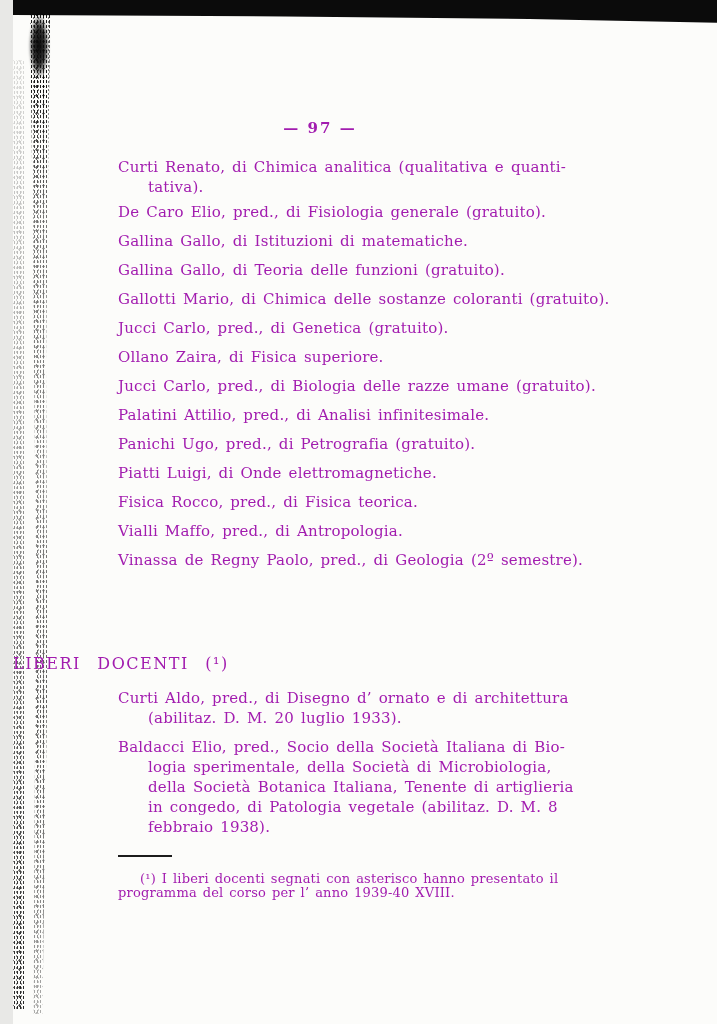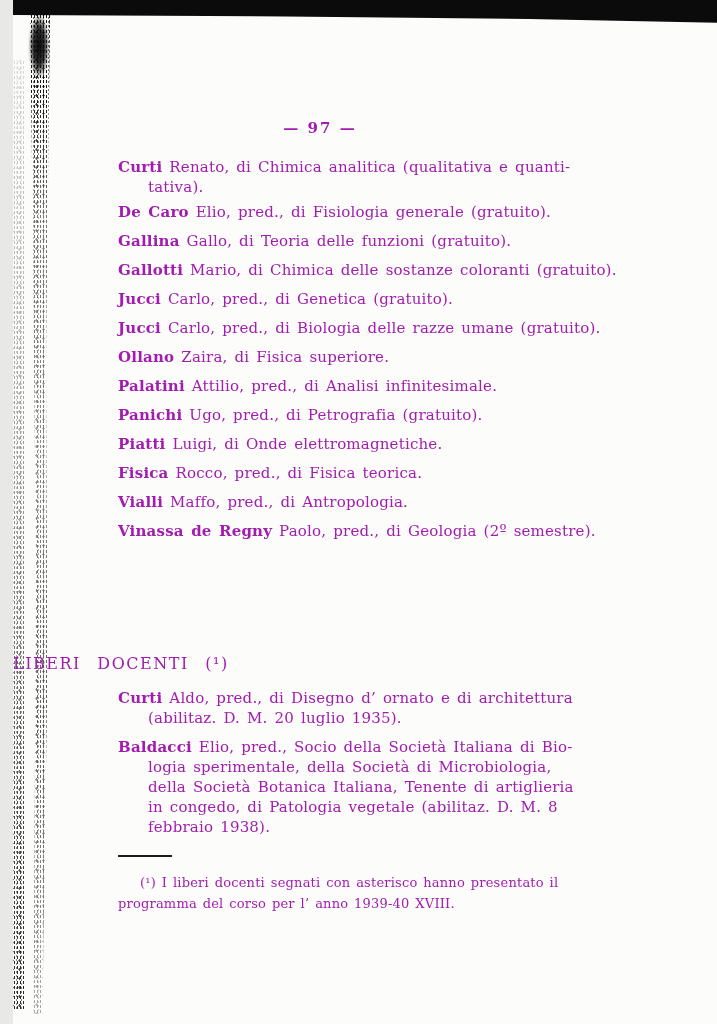--- a/index.html
+++ b/index.html
@@ -61,69 +61,70 @@
   #professors{top:157px;}
   #liberi{top:688px;}
   .entry{
     margin:0 0 9px 0;
     padding-left:30px;text-indent:-30px;
     font-size:15px;line-height:20px;
     word-spacing:2px;letter-spacing:.2px;
     white-space:nowrap;
   }
   #professors .entry:first-child{margin-bottom:5px;}
-  .seg-b{font-weight:bold;}
+  .seg-b{font-weight:normal;}
   .seg-i{}
   .heading{
     position:absolute;left:0;top:654px;width:630px;
     text-align:left;font-size:16px;line-height:20px;
     letter-spacing:1.5px;word-spacing:10px;
   }
   .fn-rule{
     position:absolute;left:105px;top:855px;width:54px;height:2px;
     background:#1c1c1c;
   }
   .footnote{
     position:absolute;left:105px;top:872px;width:440px;
-    font-size:13px;line-height:21px;
+    font-size:13px;line-height:14px;
     text-indent:22px;word-spacing:1.5px;letter-spacing:.2px;
     white-space:nowrap;margin:0;
   }
 </style>
 </head>
 <body>
 
 <div class="page">
   <div class="scan-top-band"></div>
   <div class="gutter-outer speckle"></div>
   <div class="gutter-inner speckle"></div>
   <div class="gutter-blob"></div>
   <div class="edge-right speckle"></div>
   <div class="blotch-right"></div>
 
   <div class="pageno">— 97 —</div>
 
   <div class="entries" id="professors">
       <p class="entry"><span class="seg-b">Curti</span><span class="seg-n"> Renato, di </span><span class="seg-i">Chimica analitica</span><span class="seg-n"> (qualitativa e quanti-</span><br><span class="seg-n">tativa).</span></p>
       <p class="entry"><span class="seg-b">De Caro</span><span class="seg-n"> Elio, pred., di </span><span class="seg-i">Fisiologia generale</span><span class="seg-n"> (gratuito).</span></p>
+      <p class="entry"><span class="seg-b">Gallina</span><span class="seg-n"> Gallo, di </span><span class="seg-i">Istituzioni di matematiche</span><span class="seg-n">.</span></p>
       <p class="entry"><span class="seg-b">Gallina</span><span class="seg-n"> Gallo, di </span><span class="seg-i">Teoria delle funzioni</span><span class="seg-n"> (gratuito).</span></p>
       <p class="entry"><span class="seg-b">Gallotti</span><span class="seg-n"> Mario, di </span><span class="seg-i">Chimica delle sostanze coloranti</span><span class="seg-n"> (gratuito).</span></p>
       <p class="entry"><span class="seg-b">Jucci</span><span class="seg-n"> Carlo, pred., di </span><span class="seg-i">Genetica</span><span class="seg-n"> (gratuito).</span></p>
+      <p class="entry"><span class="seg-b">Ollano</span><span class="seg-n"> Zaira, di </span><span class="seg-i">Fisica superiore</span><span class="seg-n">.</span></p>
       <p class="entry"><span class="seg-b">Jucci</span><span class="seg-n"> Carlo, pred., di </span><span class="seg-i">Biologia delle razze umane</span><span class="seg-n"> (gratuito).</span></p>
-      <p class="entry"><span class="seg-b">Ollano</span><span class="seg-n"> Zaira, di </span><span class="seg-i">Fisica superiore</span><span class="seg-n">.</span></p>
       <p class="entry"><span class="seg-b">Palatini</span><span class="seg-n"> Attilio, pred., di </span><span class="seg-i">Analisi infinitesimale</span><span class="seg-n">.</span></p>
       <p class="entry"><span class="seg-b">Panichi</span><span class="seg-n"> Ugo, pred., di </span><span class="seg-i">Petrografia</span><span class="seg-n"> (gratuito).</span></p>
       <p class="entry"><span class="seg-b">Piatti</span><span class="seg-n"> Luigi, di </span><span class="seg-i">Onde elettromagnetiche</span><span class="seg-n">.</span></p>
       <p class="entry"><span class="seg-b">Fisica</span><span class="seg-n"> Rocco, pred., di </span><span class="seg-i">Fisica teorica</span><span class="seg-n">.</span></p>
       <p class="entry"><span class="seg-b">Vialli</span><span class="seg-n"> Maffo, pred., di </span><span class="seg-i">Antropologia</span><span class="seg-n">.</span></p>
       <p class="entry"><span class="seg-b">Vinassa de Regny</span><span class="seg-n"> Paolo, pred., di </span><span class="seg-i">Geologia</span><span class="seg-n"> (2º semestre).</span></p>
     </div>
 
   <div class="heading">LIBERI DOCENTI (¹)</div>
 
   <div class="entries" id="liberi">
-      <p class="entry"><span class="seg-b">Curti</span><span class="seg-n"> Aldo, pred., di </span><span class="seg-i">Disegno d’ ornato e di architettura</span><br><span class="seg-n">(abilitaz. D. M. 20 luglio 1935).</span></p>
+      <p class="entry"><span class="seg-b">Curti</span><span class="seg-n"> Aldo, pred., di </span><span class="seg-i">Disegno d’ ornato e di architettura</span><br><span class="seg-n">(abilitaz. D. M. 20 luglio 1933).</span></p>
       <p class="entry"><span class="seg-b">Baldacci</span><span class="seg-n"> Elio, pred., Socio della Società Italiana di Bio-</span><br><span class="seg-n">logia sperimentale, della Società di Microbiologia,</span><br><span class="seg-n">della Società Botanica Italiana, Tenente di artiglieria</span><br><span class="seg-n">in congedo, di </span><span class="seg-i">Patologia vegetale</span><span class="seg-n"> (abilitaz. D. M. 8</span><br><span class="seg-n">febbraio 1938).</span></p>
     </div>
 
   <div class="fn-rule"></div>
   <p class="footnote" id="footnote">(¹) I liberi docenti segnati con asterisco hanno presentato il<br>programma del corso per l’ anno 1939-40 XVIII.</p>
 </div>
 
 </body></html>

